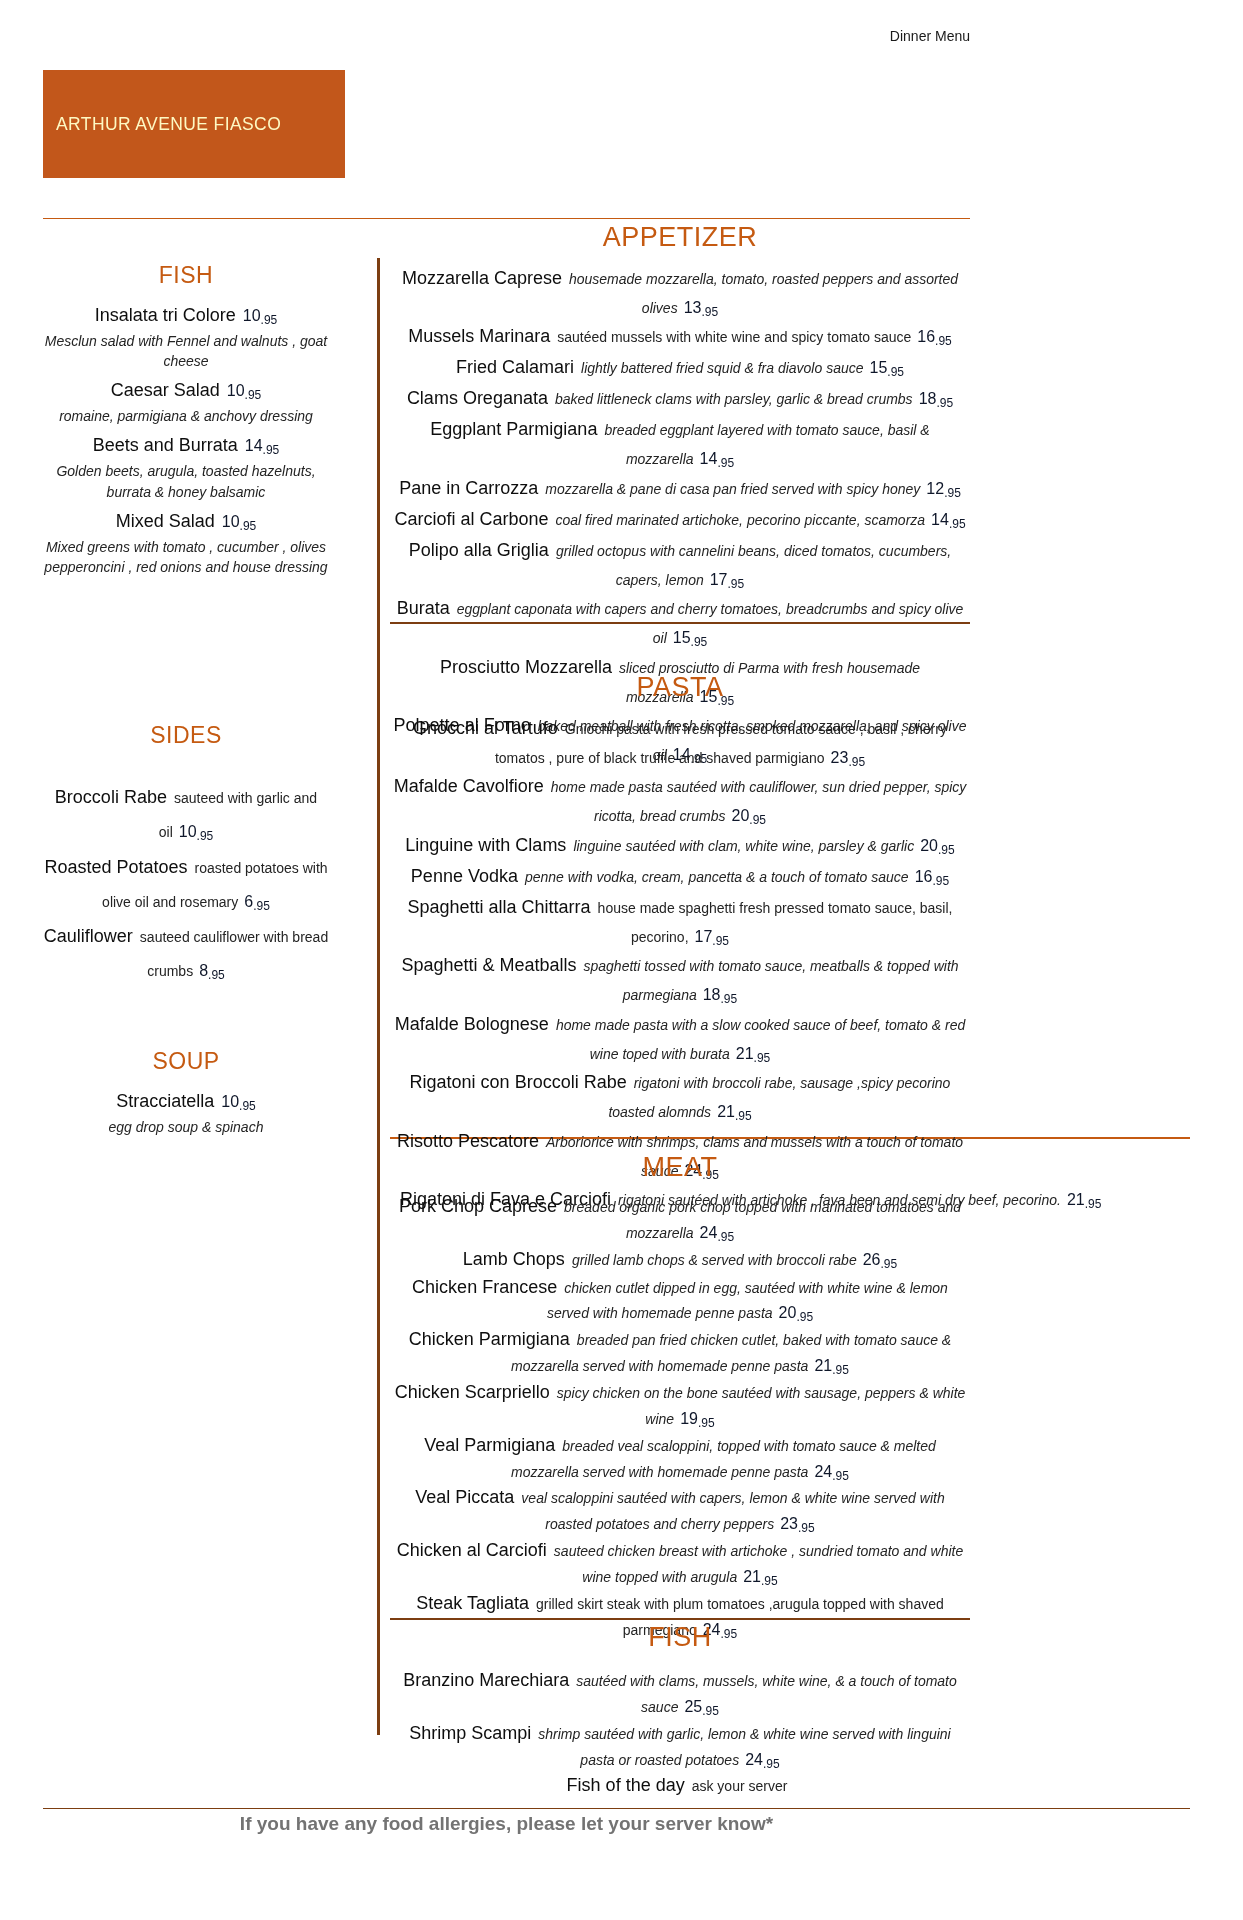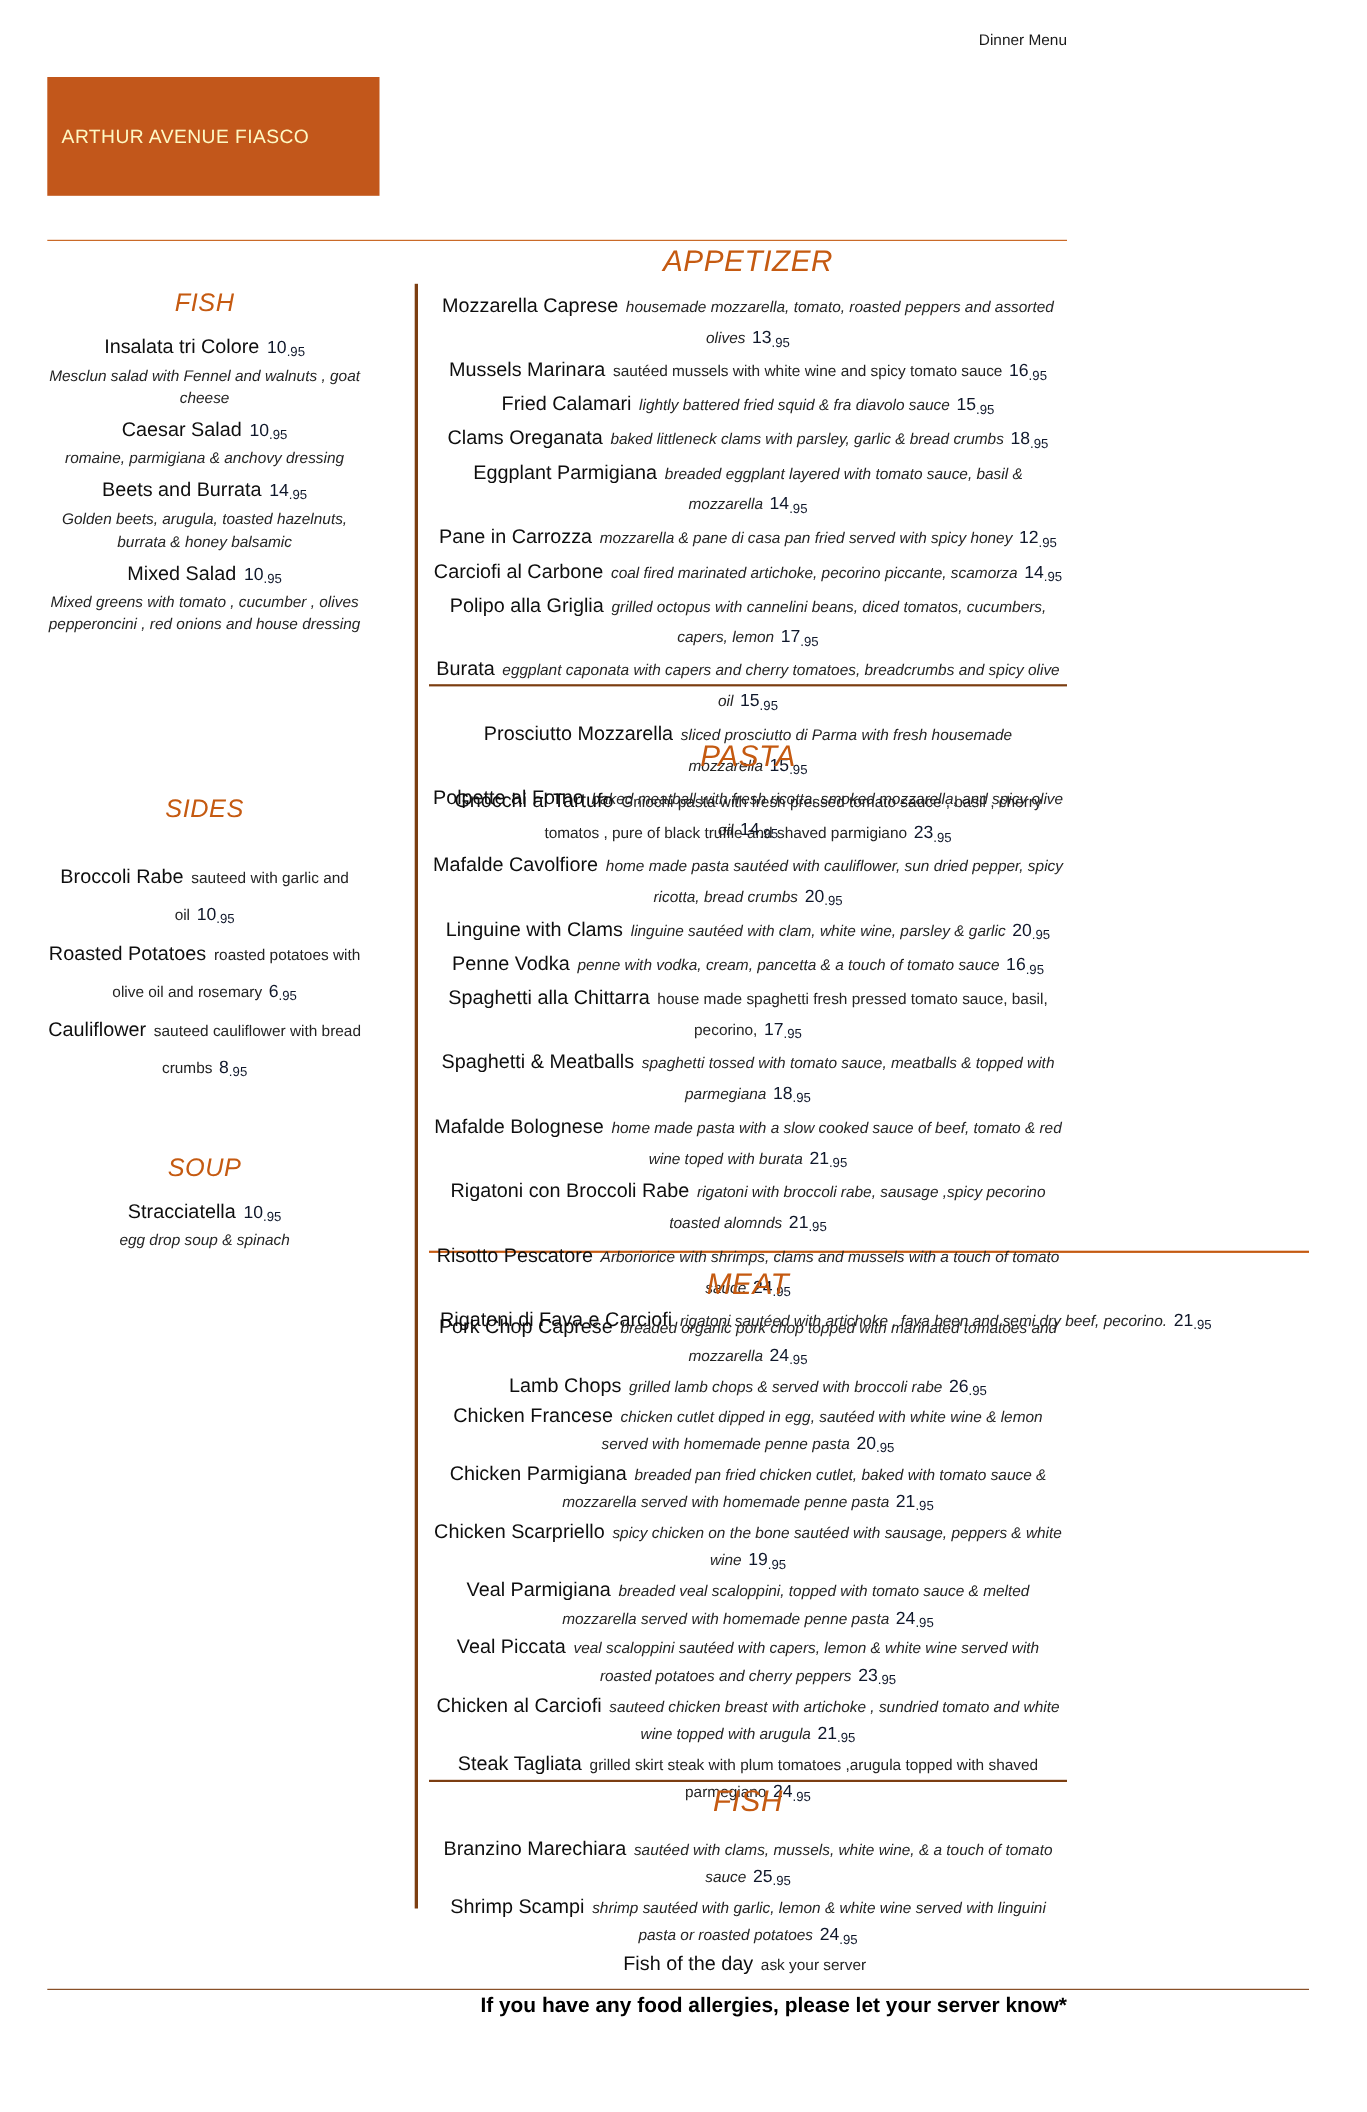--- a/index.html
+++ b/index.html
@@ -20,42 +20,42 @@
     box-sizing:border-box;padding-left:13px;font-size:17.5px;letter-spacing:.4px;
   }
   .rule{position:absolute;background:var(--accent);}
   .rule.dark{background:var(--line-dark);}
   .vline{position:absolute;left:377px;top:258px;width:3px;height:1477px;background:var(--line-dark);}
 
   
   .lsec{position:absolute;left:40px;width:292px;text-align:center;}
   .msec{position:absolute;left:392px;width:576px;text-align:center;}
 
-  .sec-title{font-weight:400;font-style:italic;color:var(--accent);margin:0 0 10px;letter-spacing:.5px;}
+  .sec-title{font-weight:400;color:var(--accent);margin:0 0 10px;letter-spacing:.5px;}
   .msec .sec-title{font-size:27px;}
   .lsec .sec-title{font-size:23px;margin-bottom:12px;}
   [data-section="sides"] .sec-title{margin-bottom:30px;}
   [data-section="fish"] .sec-title{margin-bottom:14px;}
 
   .item{line-height:1.72;}
   [data-section="meat"] .item,[data-section="fish"] .item{line-height:1.55;}
   [data-section="sides"] .item{line-height:2.05;}
   .item.stacked{line-height:1.6;margin-bottom:4px;}
 
   .iname{font-size:18px;color:#0e0e0e;margin-right:7px;}
   .idesc{font-size:14px;color:var(--desc);margin-right:6px;}
   .idesc.it{font-style:italic;}
   .idesc.blk{display:block;line-height:1.45;margin:1px 0 5px;font-style:italic;}
   .iprice{font-size:16px;color:#0f172a;white-space:nowrap;}
   .iprice .dec{font-size:12px;position:relative;top:3px;}
   .item.nowrap{white-space:nowrap;text-align:left;margin-left:8px;}
 
   .footer-text{
-    position:absolute;left:43px;top:1813px;width:927px;text-align:right;
-    font-size:19px;font-weight:700;color:#000000;
+    position:absolute;left:43px;top:1813px;width:927px;text-align:center;
+    font-size:19px;font-weight:700;color:#737373;
   }
 </style>
 </head>
 <body>
 
 <div class="page">
 
   <div class="doc-label">Dinner Menu</div>
 
   <div class="brand">

